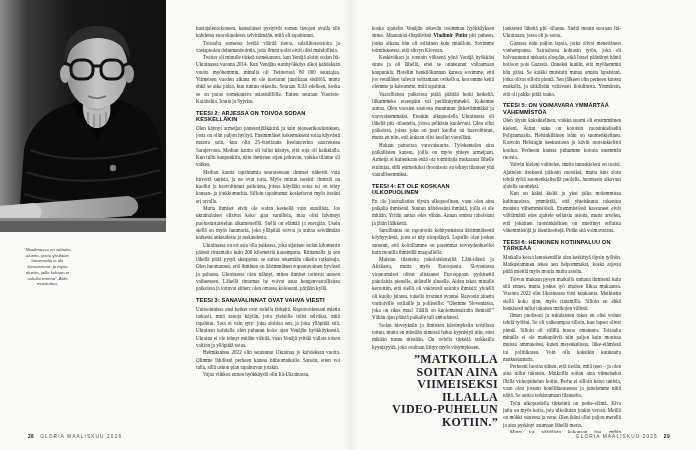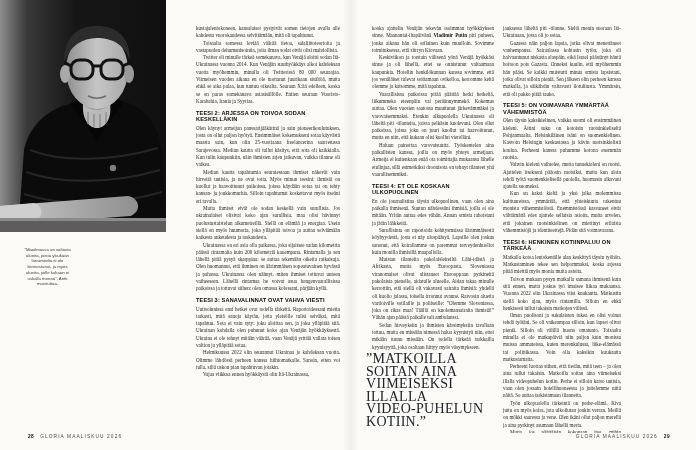--- a/index.html
+++ b/index.html
@@ -31,22 +31,22 @@
   .p + .p{text-indent:7px;}
   .h{
     font-family:"Liberation Sans",sans-serif;font-weight:bold;
     font-size:5.6px;line-height:6.5px;letter-spacing:0.15px;
     color:#0d0d0d;margin:4.5px 0 2px 0;text-align:left;
   }
   .h + .p{text-indent:0;}
   .bold-name{font-weight:bold;color:#151515;}
   .pullquote{
     position:absolute;left:366px;top:353px;width:132px;height:76px;
-    text-align:left;font-family:"Liberation Serif",serif;font-weight:normal;
-    font-size:14px;line-height:12.6px;letter-spacing:0.3px;color:#20242c;
+    text-align:right;font-family:"Liberation Serif",serif;font-weight:bold;
+    font-size:12px;line-height:12.6px;letter-spacing:0.3px;color:#20242c;
   }
   .footer{
     position:absolute;top:434px;
     font-family:"Liberation Sans",sans-serif;font-size:4.8px;
     letter-spacing:1.1px;color:#4a4a4a;white-space:nowrap;
   }
   .footer .num{font-weight:bold;color:#101010;letter-spacing:0.4px;}
   #footer-left{left:28px;}
   #footer-right{right:26px;}
   .sp{display:inline-block;width:6px;}

